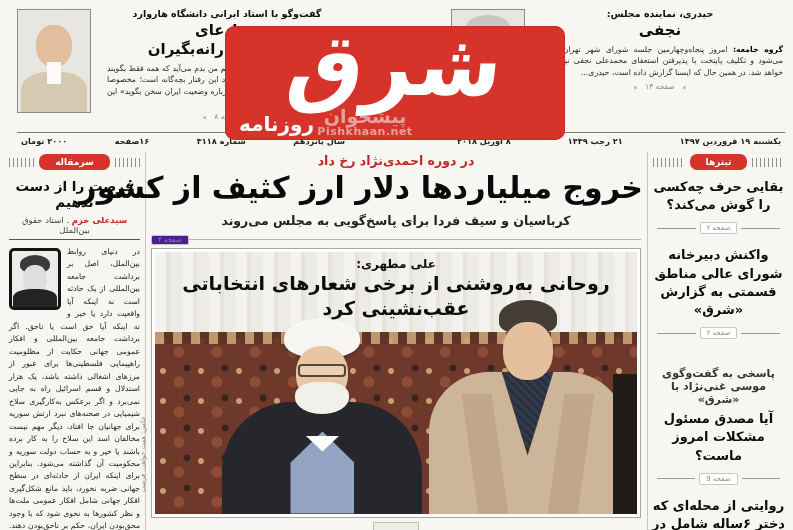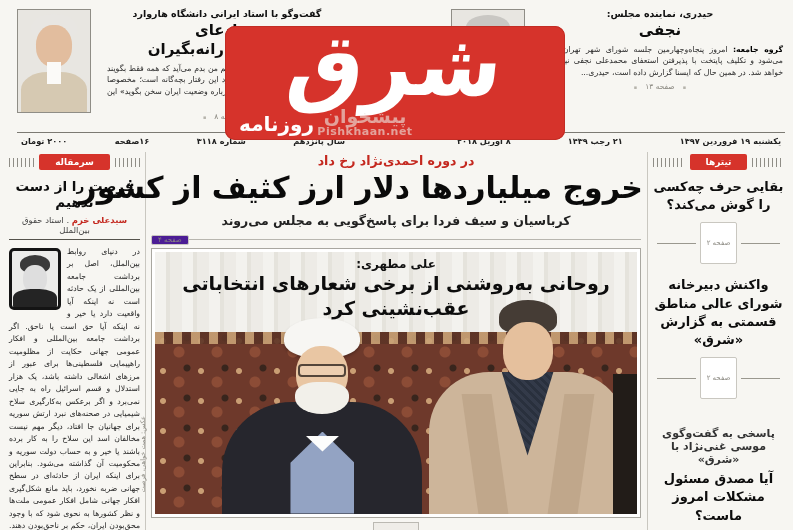--- a/index.html
+++ b/index.html
@@ -5,26 +5,26 @@
   html,body{margin:0;padding:0;background:#e9e7e2;}
   #paper{
     position:relative;width:793px;height:530px;background:#f7f6f2;
     overflow:hidden;direction:rtl;font-family:"DejaVu Sans",sans-serif;color:#1a1a1a;
   }
   
   .vline{position:absolute;top:152px;bottom:0;width:1px;background:#c9c7c0;}
   .sep{display:flex;align-items:center;margin:4px 6px;}
   .sep .line{flex:1;border-top:1px solid #9a988f;}
   .sep .tag{font-size:7px;color:#8a8880;border:1px solid #c9c7c0;background:#fff;
-            padding:15px 6px;margin:0 4px;border-radius:2px;line-height:10px;white-space:nowrap;}
+            padding:0 6px;margin:0 4px;border-radius:2px;line-height:10px;white-space:nowrap;}
   .mini-tag{font-size:7.5px;color:#8a8880;text-align:center;margin-top:3px;}
   .mini-tag::before,.mini-tag::after{content:"▪";color:#b5b3ab;font-size:5px;margin:0 8px;vertical-align:middle;}
   .pill-row{display:flex;align-items:center;margin:4px 2px 2px;}
   .hatch{flex:1;height:9px;background:repeating-linear-gradient(90deg,#8f8d86 0 1px,transparent 1px 4px);}
-  .pill{background:#d6332b;color:#fff;font-size:9px;font-weight:bold;border-radius:2px;
+  .pill{background:#d6332b;color:#fff;font-size:9px;font-weight:bold;border-radius:7px;
         padding:2px 16px;margin:0 5px;line-height:12px;white-space:nowrap;}
   
   .top-block{position:absolute;top:6px;width:332px;height:140px;}
   #block-tr{right:8px;} #block-tl{left:17px;}
   .tb-photo{position:absolute;top:3px;width:72px;height:102px;border:1px solid #8f8d86;
             background:#e8e6e1;overflow:hidden;}
   #block-tr .tb-photo{left:0;} #block-tl .tb-photo{right:auto;left:auto;right:258px;}
   .tb-text{position:absolute;top:2px;}
   #block-tr .tb-text{right:0;width:250px;} #block-tl .tb-text{left:82px;right:0;width:auto;left:0;right:82px;}
   .tb-kicker{font-size:9.5px;font-weight:bold;text-align:center;color:#111;}

